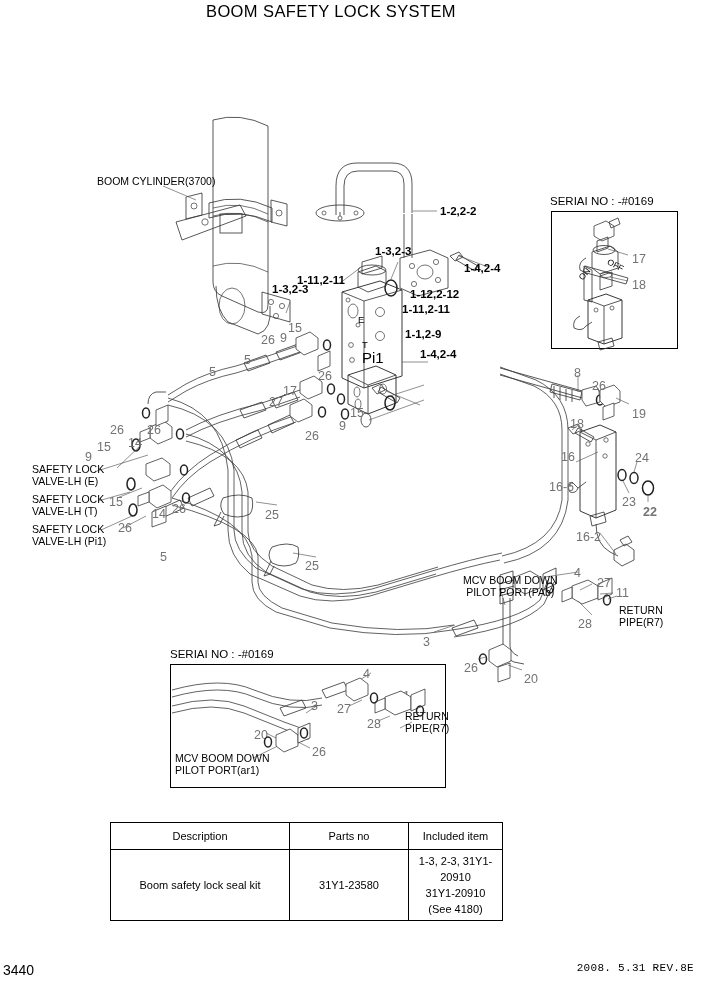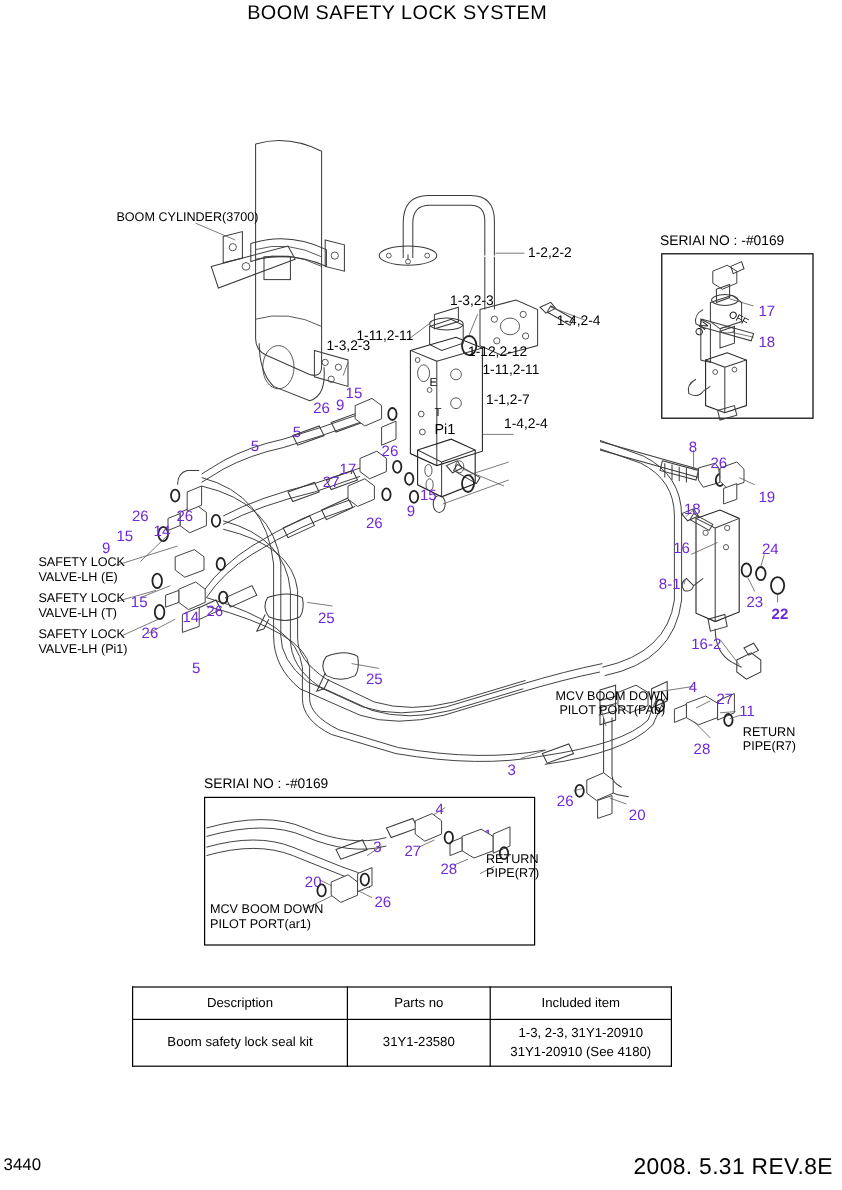--- a/index.html
+++ b/index.html
@@ -7,49 +7,49 @@
   body{
     width:702px;height:992px;position:relative;overflow:hidden;
     font-family:"Liberation Sans",sans-serif;color:#000;
   }
   #sheet{position:absolute;inset:0;}
   .lbl{
     position:absolute;font-size:10.5px;line-height:12px;
     white-space:pre;color:#000;letter-spacing:0px;
   }
   .num{
-    position:absolute;font-size:12.5px;line-height:13px;color:#6d28d9;white-space:pre;
+    position:absolute;font-size:12.5px;line-height:13px;color:#737373;white-space:pre;
   }
   .ref{
-    position:absolute;font-size:11.5px;line-height:13px;color:#000;white-space:pre;
+    position:absolute;font-size:11.5px;line-height:13px;color:#000;white-space:pre;font-weight:bold;
   }
   #title{
     position:absolute;left:0;top:2px;width:662px;text-align:center;
     font-size:16.5px;letter-spacing:0.4px;
   }
   .inset-box{
     position:absolute;border:1.1px solid #000;background:transparent;
   }
   .inset-title{
     position:absolute;font-size:11.5px;white-space:pre;
   }
   table.parts{
-    position:absolute;left:110px;top:822px;width:450px;
+    position:absolute;left:110px;top:822px;width:393px;
     border-collapse:collapse;font-size:11px;
   }
   table.parts td,table.parts th{
     border:1px solid #000;text-align:center;font-weight:normal;
     padding:3px 4px;vertical-align:middle;
   }
   table.parts th{height:20px;font-size:11px;}
   table.parts td.desc{width:170px;}
   table.parts td.pn{width:110px;}
   table.parts td.inc{width:auto;line-height:16px;}
   #foot-left{position:absolute;left:3px;top:962px;font-size:14px;}
-  #foot-right{position:absolute;right:8px;top:962px;font-size:19px;letter-spacing:0.3px;}
+  #foot-right{position:absolute;right:8px;top:962px;font-size:11px;letter-spacing:0.3px;font-family:Liberation Mono, monospace;}
   svg{position:absolute;left:0;top:0;}
   .st{fill:none;stroke:#3a3a3a;stroke-width:0.85;}
   .st2{fill:none;stroke:#3a3a3a;stroke-width:0.7;}
   .lead{fill:none;stroke:#555;stroke-width:0.65;}
   .blk{fill:none;stroke:#222;stroke-width:0.9;}
   .wht{fill:#ffffff;stroke:#3a3a3a;stroke-width:0.8;}
   .hose{fill:none;stroke:#3a3a3a;stroke-width:0.8;}
   .ring{fill:none;stroke:#222;stroke-width:1.5;}
 </style>
 </head>
@@ -355,33 +355,33 @@
   <div class="lbl" style="left:619px;top:604px;">RETURN
 PIPE(R7)</div>
 
   <div class="lbl" style="left:175px;top:752px;">MCV BOOM DOWN
 PILOT PORT(ar1)</div>
   <div class="lbl" style="left:405px;top:710px;">RETURN
 PIPE(R7)</div>
 
   <div class="lbl" style="left:358px;top:314px;font-size:9.5px;">E</div>
   <div class="lbl" style="left:362px;top:339px;font-size:9.5px;">T</div>
-  <div class="lbl" style="left:362px;top:352px;font-size:12px;">Pi1</div>
+  <div class="lbl" style="left:362px;top:352px;font-size:15px;">Pi1</div>
 
   <div class="lbl" style="left:578px;top:268px;font-size:8.5px;transform:rotate(-52deg);">ON</div>
   <div class="lbl" style="left:607px;top:259px;font-size:8.5px;transform:rotate(28deg);">OFF</div>
 
   <div class="ref" style="left:440px;top:205px;">1-2,2-2</div>
   <div class="ref" style="left:464px;top:262px;">1-4,2-4</div>
   <div class="ref" style="left:375px;top:245px;">1-3,2-3</div>
   <div class="ref" style="left:297px;top:274px;">1-11,2-11</div>
   <div class="ref" style="left:272px;top:283px;">1-3,2-3</div>
-  <div class="ref" style="left:390px;top:288px;">1-12,2-12</div>
+  <div class="ref" style="left:410px;top:288px;">1-12,2-12</div>
   <div class="ref" style="left:402px;top:303px;">1-11,2-11</div>
-  <div class="ref" style="left:405px;top:328px;">1-1,2-7</div>
+  <div class="ref" style="left:405px;top:328px;">1-1,2-9</div>
   <div class="ref" style="left:420px;top:348px;">1-4,2-4</div>
 
   <div id="numbers-main">
       <div class="num" style="left: 288px; top: 322px;">15</div>
       <div class="num" style="left: 261px; top: 334px;">26</div>
       <div class="num" style="left: 280px; top: 332px;">9</div>
       <div class="num" style="left: 244px; top: 354px;">5</div>
       <div class="num" style="left: 209px; top: 366px;">5</div>
       <div class="num" style="left: 318px; top: 370px;">26</div>
       <div class="num" style="left: 283px; top: 385px;">17</div>
@@ -406,21 +406,21 @@
       <div class="num" style="left: 524px; top: 673px;">20</div>
       <div class="num" style="left: 574px; top: 567px;">4</div>
       <div class="num" style="left: 597px; top: 577px;">27</div>
       <div class="num" style="left: 616px; top: 587px;">11</div>
       <div class="num" style="left: 578px; top: 618px;">28</div>
       <div class="num" style="left: 574px; top: 367px;">8</div>
       <div class="num" style="left: 592px; top: 380px;">26</div>
       <div class="num" style="left: 632px; top: 408px;">19</div>
       <div class="num" style="left: 570px; top: 418px;">18</div>
       <div class="num" style="left: 561px; top: 451px;">16</div>
-      <div class="num" style="left: 549px; top: 481px;">8-1</div>
+      <div class="num" style="left: 549px; top: 481px;">16-6</div>
       <div class="num" style="left: 635px; top: 452px;">24</div>
       <div class="num" style="left: 622px; top: 496px;">23</div>
       <div class="num" style="left: 643px; top: 506px; font-weight: bold;">22</div>
       <div class="num" style="left: 576px; top: 531px;">16-2</div>
       <div class="num" style="left: 632px; top: 253px;">17</div>
       <div class="num" style="left: 632px; top: 279px;">18</div>
     </div>
   <div id="numbers-inset">
       <div class="num" style="left: 363px; top: 668px;">4</div>
       <div class="num" style="left: 397px; top: 690px;">11</div>

